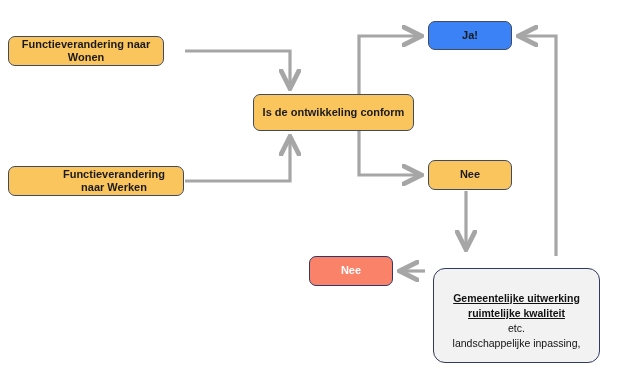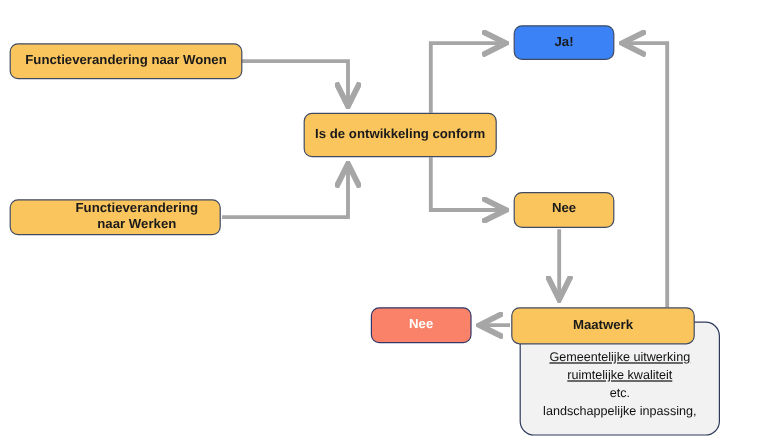--- a/index.html
+++ b/index.html
@@ -60,28 +60,28 @@
     border-radius: 12px;
     background: #f2f2f2;
     font-size: 10.5px;
     line-height: 1.35;
     color: #111111;
     text-align: center;
     padding: 22px 8px 6px 8px;
   }
   .note .note-title {
     display: block;
-    font-weight: normal;
+    font-weight: bold;
     text-decoration: underline;
     margin-bottom: 1px;
   }
   .note .note-body {
     display: block;
   }
-  .n-wonen { left: 8px;  top: 36px;  width: 194px; height: 30px; }
+  .n-wonen { left: 8px;  top: 36px;  width: 156px; height: 30px; }
   .n-werken{ left: 8px;  top: 166px; width: 176px; height: 30px; padding-left: 42px; }
   .n-vraag { left: 253px; top: 94px;  width: 161px; height: 37px; }
   .n-ja    { left: 428px; top: 21px;  width: 84px;  height: 29px; }
   .n-nee1  { left: 428px; top: 160px; width: 84px;  height: 30px; }
   .n-nee2  { left: 309px; top: 256px; width: 84px;  height: 30px; }
   .n-maat  { left: 426px; top: 256px; width: 153px; height: 31px; }
   .note-box{ left: 433px; top: 268px; width: 167px; height: 95px; }
 </style>
 </head>
 <body>
@@ -139,17 +139,14 @@
   </div>
 
   <div class="node orange n-nee1">
     <span>Nee</span>
   </div>
 
   <div class="node salmon n-nee2">
     <span>Nee</span>
   </div>
 
-  <div class="node orange n-maat">
-    <span>Maatwerk</span>
-  </div>
 
 </div>
 
 </body></html>

